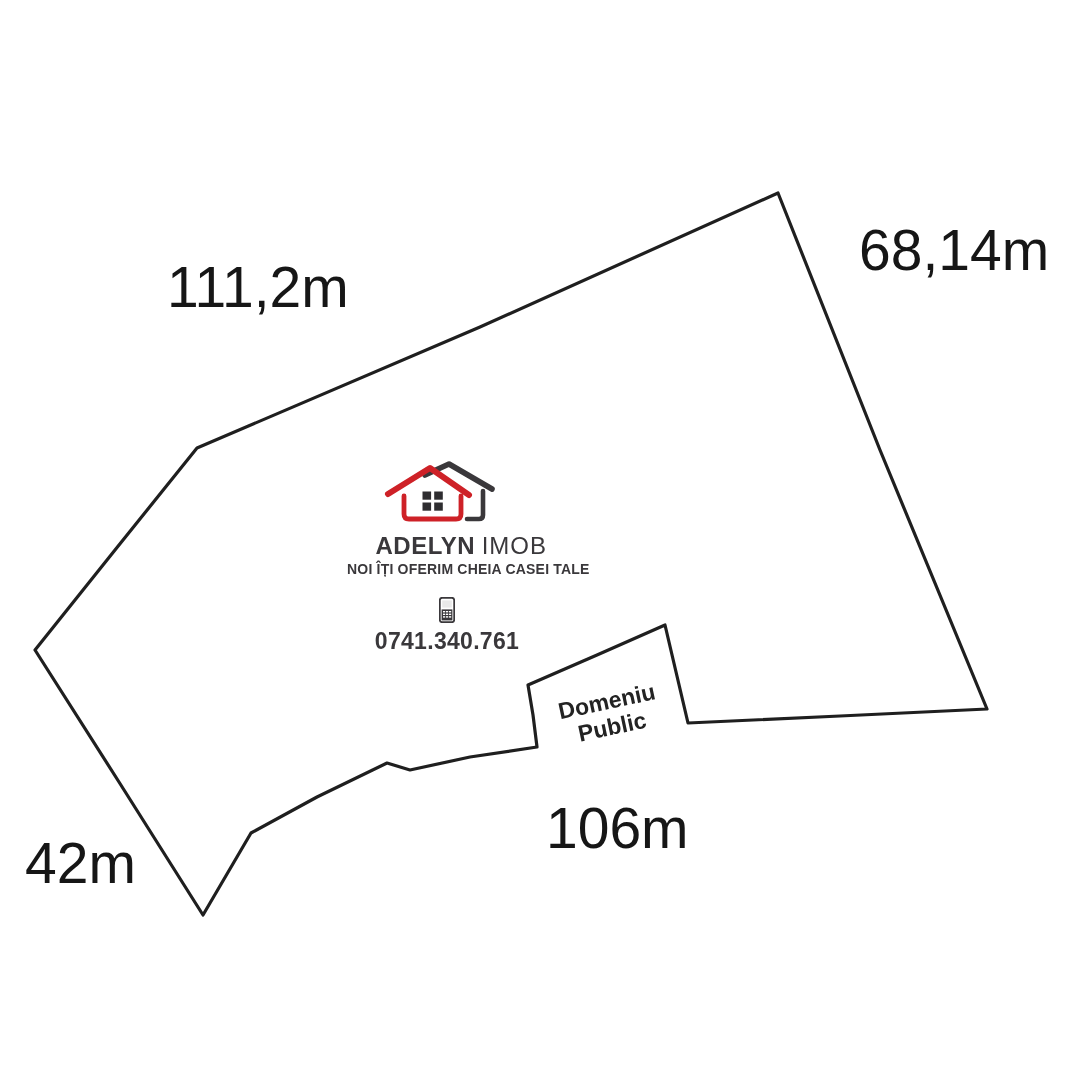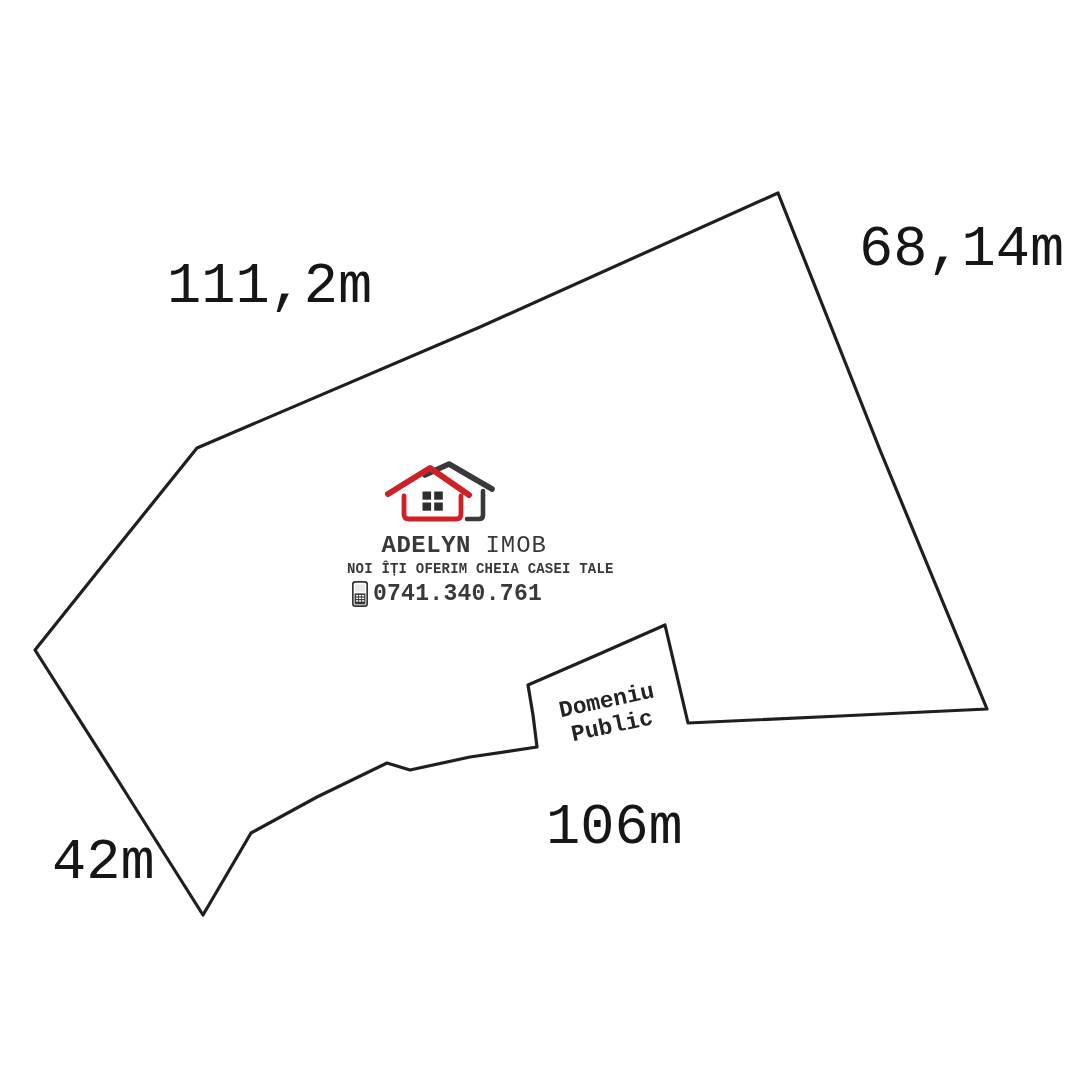--- a/index.html
+++ b/index.html
@@ -1,42 +1,42 @@
 <!DOCTYPE html>
 <html><head>
 <meta charset="utf-8">
 <style>
   html,body{margin:0;padding:0;}
   body{
     width:1080px;height:1080px;background:#ffffff;overflow:hidden;
     font-family:"Liberation Sans",sans-serif;
     --brand-red:#ce2127;--brand-dark:#3a383b;--line-color:#1f1f1f;
   }
-  .canvas{position:relative;width:1059px;height:1080px;background:#ffffff;font-family:Liberation Mono, monospace;}
+  .canvas{position:relative;width:1059px;height:1080px;background:#ffffff;}
   .outline-svg{position:absolute;left:0;top:0;width:1080px;height:1080px;}
   .plot-outline{fill:none;stroke:var(--line-color);stroke-width:3.2;stroke-linejoin:round;stroke-linecap:round;}
 
   .measure{position:absolute;font-size:57px;line-height:1.05;color:#161616;letter-spacing:0;white-space:nowrap;}
   .m-top{left:167px;top:258px;}
   .m-right{left:851px;top:221px;margin-left:8px;}
-  .m-left{left:25px;top:834px;margin-left:27px;}
+  .m-left{left:25px;top:834px;}
   .m-bottom{left:546px;top:799px;}
 
   .area-label{
     position:absolute;left:527px;top:688px;width:165px;text-align:center;
     transform:rotate(-12deg);font-weight:bold;font-size:23px;line-height:26px;color:#232323;
   }
 
   .logo{position:absolute;left:347px;top:455px;width:200px;text-align:right;color:var(--brand-dark);}
   .house-svg{display:block;margin:0 auto;width:137px;height:80px;}
   .logo-name{margin-top:-2px;font-size:24px;line-height:26px;white-space:nowrap;}
   .logo-name .primary{font-weight:bold;letter-spacing:.5px;}
   .logo-name .secondary{font-weight:normal;letter-spacing:1px;}
   .tagline{margin-top:2px;font-size:14px;font-weight:bold;letter-spacing:.2px;white-space:nowrap;}
-  .phone-row{margin-top:4px;display:flex;align-items:center;justify-content:center;gap:5px;}
+  .phone-row{margin-top:20px;display:flex;align-items:center;justify-content:center;gap:5px;flex-direction:column;}
   .phone-number{font-size:23px;font-weight:bold;letter-spacing:.3px;white-space:nowrap;}
   .phone-svg{display:block;width:16px;height:26px;}
 </style>
 </head>
 <body style="--brand-red: #ce2127; --brand-dark: #3a383b; --line-color: #1f1f1f;">
 
 <div class="canvas">
 
   <svg class="outline-svg" viewBox="0 0 1080 1080" aria-hidden="true">
     <polygon class="plot-outline" points="778,193 880,450 987,709 840,716 688,723 665,625 597,655 528,685 533,715 537,747 470,757 410,770 387,763 317,797 251,833 203,915 119,782 35,650 115,550 197,448 480,327"></polygon>

